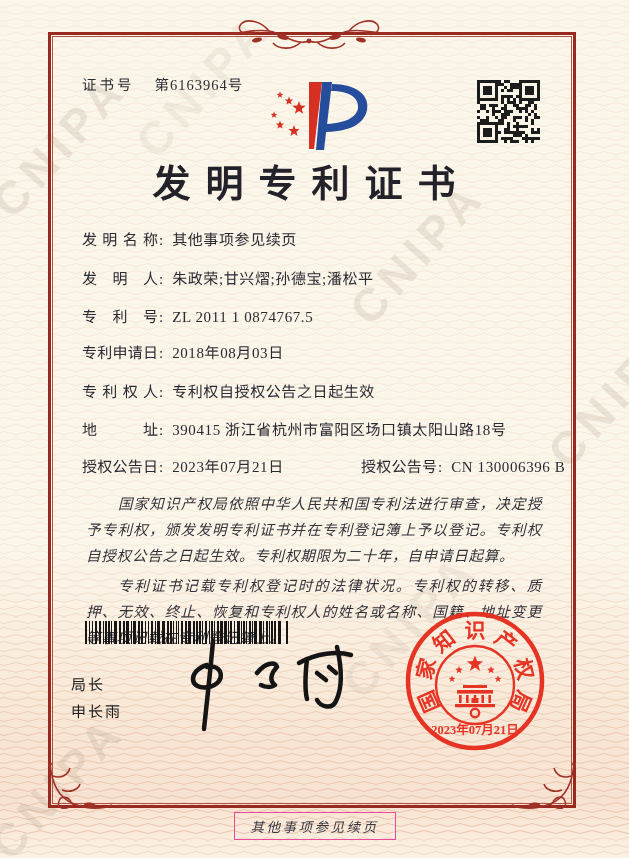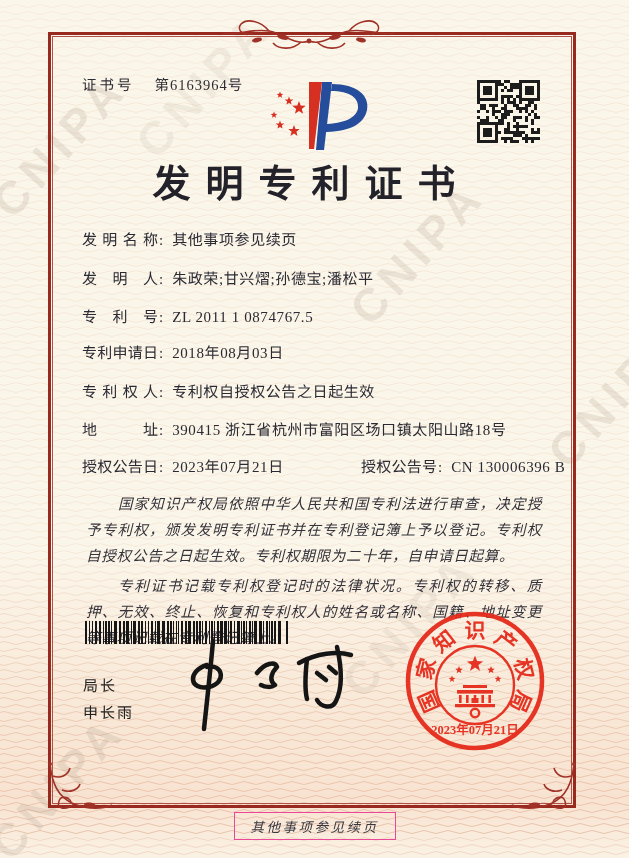--- a/index.html
+++ b/index.html
@@ -46,21 +46,21 @@
   .flabel{display:inline-flex;justify-content:space-between;width:76px;}
   .colon{margin:0 9px 0 1px;}
   .fvalue{letter-spacing:0.6px;}
 
   .body-text{position:absolute;left:31px;top:452px;width:464px;font-size:14.5px;line-height:26px;
              color:#34323a;text-align:justify;font-style:italic;letter-spacing:0.8px;}
   .body-text p{margin:4px;text-indent:2.2em;font-style:italic;}
 
   .barcode{position:absolute;left:34px;top:586px;width:205px;height:23px;}
 
-  .sig-block{position:absolute;left:32px;top:637px;font-family:Liberation Sans, sans-serif;
+  .sig-block{position:absolute;left:20px;top:637px;font-family:Liberation Serif, serif;
              font-size:15px;color:#1d1d1d;line-height:27px;letter-spacing:2px;}
   .signature{position:absolute;left:110px;top:600px;width:215px;height:100px;}
 
   .seal{position:absolute;left:344px;top:566px;width:160px;height:160px;opacity:0.94;}
   .seal text{font-family:"Liberation Serif","DejaVu Serif",serif;}
 
   .page-info{position:absolute;left:0;right:0;top:748px;text-align:center;font-size:12.5px;
              color:#2f2e35;letter-spacing:1px;}
 
   .note-box{position:absolute;left:50%;top:812px;transform:translateX(-50%);z-index:2;

